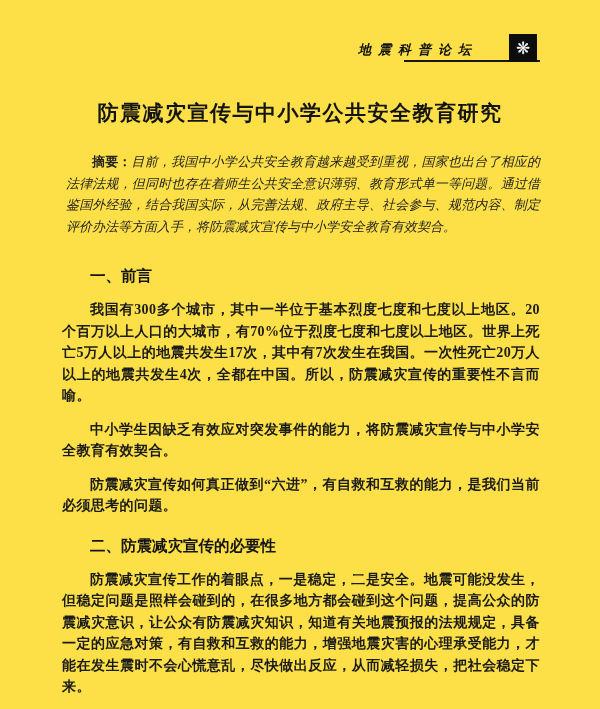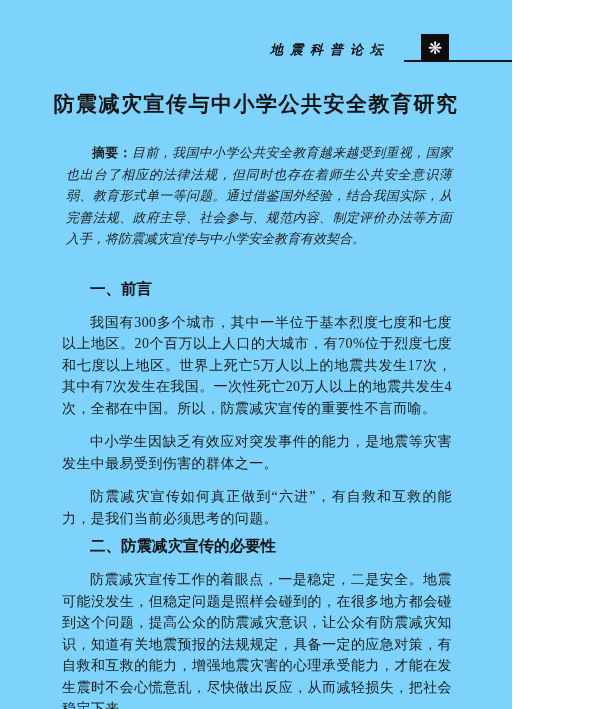--- a/index.html
+++ b/index.html
@@ -1,20 +1,20 @@
 <!DOCTYPE html>
 <html><head>
 <meta charset="utf-8">
 <style>
   html, body { margin: 0; padding: 0; background: #ffffff; }
   .page {
     position: relative;
-    width: 512px;
+    width: 600px;
     height: 709px;
-    background: #7dd3fc;
+    background: #fde047;
     overflow: hidden;
     color: #1b1b1b;
     font-family: "Liberation Serif", "DejaVu Serif", serif;
   }
 
   
   .header { position: absolute; top: 33px; left: 0; width: 100%; height: 32px; }
   .journal-title {
     position: absolute;
     right: 122px; top: 8px;
@@ -37,21 +37,21 @@
     right: 63px; top: 1px;
     width: 28px; height: 28px;
     background: #0d0d0d;
     color: #f5f5f5;
     display: flex; align-items: center; justify-content: center;
     font-size: 17px; line-height: 1;
   }
 
   
   .title {
-    margin: 8px;
+    margin: 17px;
     padding: 84px 40px 0 40px;
     text-align: center;
     font-size: 21px;
     font-weight: bold;
     letter-spacing: 1.5px;
     line-height: 24px;
     color: #141414;
     font-family: "Liberation Sans", "DejaVu Sans", sans-serif;
   }
 
@@ -72,30 +72,31 @@
   }
 
   .sec-heading {
     margin: 30px 60px 8px 90px;
     font-size: 15.5px;
     font-weight: bold;
     line-height: 20px;
     color: #141414;
     font-family: Liberation Mono, monospace;
   }
-  .sec-heading.second { margin-top: 8px; margin-bottom: 11px; }
+  .sec-heading.second { margin-top: 20px; margin-bottom: 11px; }
 
   .body-para {
     margin: 12px 60px 0 62px;
     font-size: 14px;
     line-height: 21.5px;
     letter-spacing: 0.4px;
     text-align: justify;
     text-indent: 2em;
     color: #1b1b1b;
+    font-weight: bold;
   }
 </style>
 </head>
 <body>
 
 <div class="page">
 
   <div class="header">
     <div class="header-rule"></div>
     <span class="journal-title">地震科普论坛</span>
@@ -105,20 +106,20 @@
   </div>
 
   <h1 class="title">防震减灾宣传与中小学公共安全教育研究</h1>
 
   <p class="abstract"><b class="lbl">摘要：</b><span>目前，我国中小学公共安全教育越来越受到重视，国家也出台了相应的法律法规，但同时也存在着师生公共安全意识薄弱、教育形式单一等问题。通过借鉴国外经验，结合我国实际，从完善法规、政府主导、社会参与、规范内容、制定评价办法等方面入手，将防震减灾宣传与中小学安全教育有效契合。</span></p>
 
 
   <h2 class="sec-heading">一、前言</h2>
 
   <p class="body-para">我国有300多个城市，其中一半位于基本烈度七度和七度以上地区。20个百万以上人口的大城市，有70%位于烈度七度和七度以上地区。世界上死亡5万人以上的地震共发生17次，其中有7次发生在我国。一次性死亡20万人以上的地震共发生4次，全都在中国。所以，防震减灾宣传的重要性不言而喻。</p>
-  <p class="body-para">中小学生因缺乏有效应对突发事件的能力，是地震等灾害发生中最易受到伤害的群体之一。</p>
+  <p class="body-para">中小学生因缺乏有效应对突发事件的能力，将防震减灾宣传与中小学安全教育有效契合。</p>
   <p class="body-para">防震减灾宣传如何真正做到“六进”，有自救和互救的能力，是我们当前必须思考的问题。</p>
 
   <h2 class="sec-heading second">二、防震减灾宣传的必要性</h2>
 
   <p class="body-para">防震减灾宣传工作的着眼点，一是稳定，二是安全。地震可能没发生，但稳定问题是照样会碰到的，在很多地方都会碰到这个问题，提高公众的防震减灾意识，让公众有防震减灾知识，知道有关地震预报的法规规定，具备一定的应急对策，有自救和互救的能力，增强地震灾害的心理承受能力，才能在发生震时不会心慌意乱，尽快做出反应，从而减轻损失，把社会稳定下来。</p>
 
 </div>
 
 </body></html>

